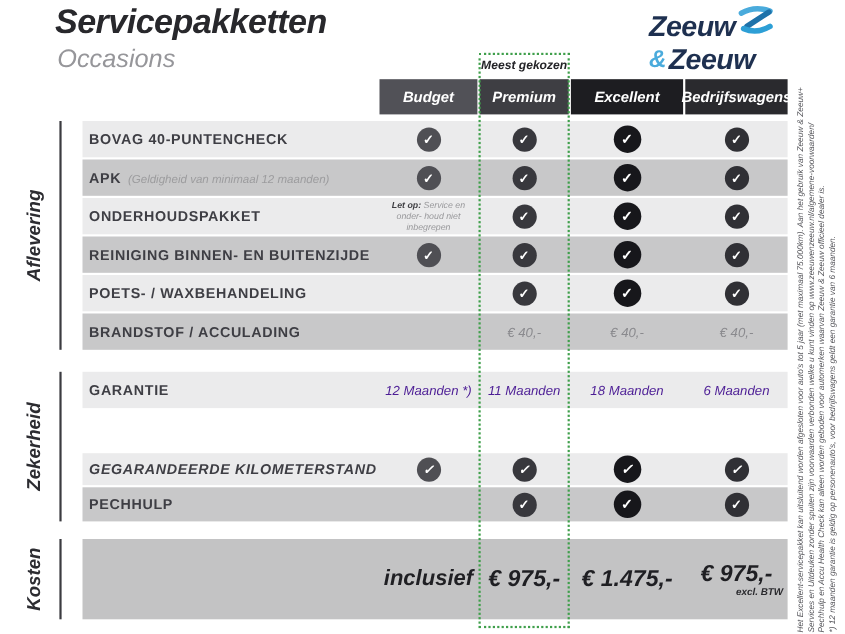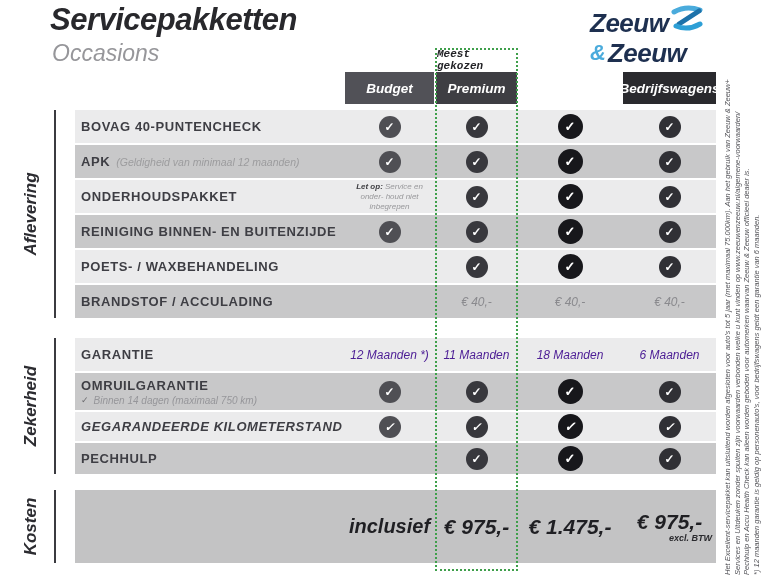--- a/index.html
+++ b/index.html
@@ -24,21 +24,21 @@
   .ch-budget { left:0; width:89px; background:#515157; }
   .ch-premium { left:91px; width:81px; background:#3e3e43; }
   .ch-excellent { left:174px; width:102px; background:#1d1d21; }
   .ch-bedrijfs { left:278px; width:93px; background:#2a2a2e; }
 
   
   .premium-frame { position:absolute; left:435px; top:48px; width:83px; height:523px;
                    border:2px dotted #3f9f4b; pointer-events:none; z-index:5; }
   .badge { position:absolute; left:437px; top:48px; width:79px; height:23px; background:#fff;
            display:flex; align-items:center; justify-content:center; z-index:4;
-           font-size:11px; font-weight:bold; font-style:italic; color:#232327;font-family:Liberation Mono, monospace; }
+           font-size:11px; font-weight:bold; font-style:italic; color:#232327; }
 
   
   .row { position:absolute; left:75px; width:641px; }
   .r-light { background:#ebebec; }
   .r-dark  { background:#c8c8c9; }
   .row-label { position:absolute; left:6px; top:0; height:100%; display:flex; flex-direction:column; justify-content:center; }
   .lbl { font-size:13px; color:#3e3e44; letter-spacing:0.6px; font-weight:bold; }
   .lbl-note { font-size:10.5px; font-style:italic; color:#9c9c9e; font-weight:normal; letter-spacing:0; margin-left:6px; }
   .lbl-inline { display:flex; align-items:baseline; }
   .sub-line { display:flex; align-items:center; margin-top:2px; }
@@ -108,20 +108,21 @@
       <span class="logo-word">Zeeuw</span>
     </div>
   </div>
 
   <div class="badge">Meest gekozen</div>
   <div class="premium-frame"></div>
 
   <div class="colheads">
     <div class="colhead ch-budget">Budget</div>
     <div class="colhead ch-premium">Premium</div>
+    <div class="colhead ch-excellent">Excellent</div>
     <div class="colhead ch-bedrijfs">Bedrijfswagens</div>
   </div>
 
   <div class="sec-line" style="top:110px;height:208px;"></div>
   <div class="sec-line" style="top:338px;height:136px;"></div>
   <div class="sec-line" style="top:490px;height:73px;"></div>
   <div class="sec-label" style="top:318px;width:208px;">Aflevering</div>
   <div class="sec-label" style="top:474px;width:136px;">Zekerheid</div>
   <div class="sec-label" style="top:563px;width:73px;">Kosten</div>
 
@@ -241,41 +242,20 @@
         <span class="gval">11 Maanden</span>
       </div>
     <div class="cell c-excellent">
         <span class="gval">18 Maanden</span>
       </div>
     <div class="cell c-bedrijfs">
         <span class="gval">6 Maanden</span>
       </div>
   </div>
 
-  <div class="row r-dark" style="top:373px;height:37px;">
-    <div class="row-label">
-      <span class="lbl">OMRUILGARANTIE</span>
-      <span class="sub-line">
-        <span class="mini-check"></span>
-        <span class="sub-text">Binnen 14 dagen (maximaal 750 km)</span>
-      </span>
-    </div>
-    <div class="cell c-budget">
-        <span class="chk k-budget"></span>
-      </div>
-    <div class="cell c-premium">
-        <span class="chk k-premium"></span>
-      </div>
-    <div class="cell c-excellent">
-        <span class="chk k-excellent"></span>
-      </div>
-    <div class="cell c-bedrijfs">
-        <span class="chk k-bedrijfs"></span>
-      </div>
-  </div>
 
   <div class="row r-light" style="top:412px;height:29px;font-style:italic;">
     <div class="row-label">
         <span class="lbl">GEGARANDEERDE KILOMETERSTAND</span>
       </div>
     <div class="cell c-budget">
         <span class="chk k-budget"></span>
       </div>
     <div class="cell c-premium">
         <span class="chk k-premium"></span>

